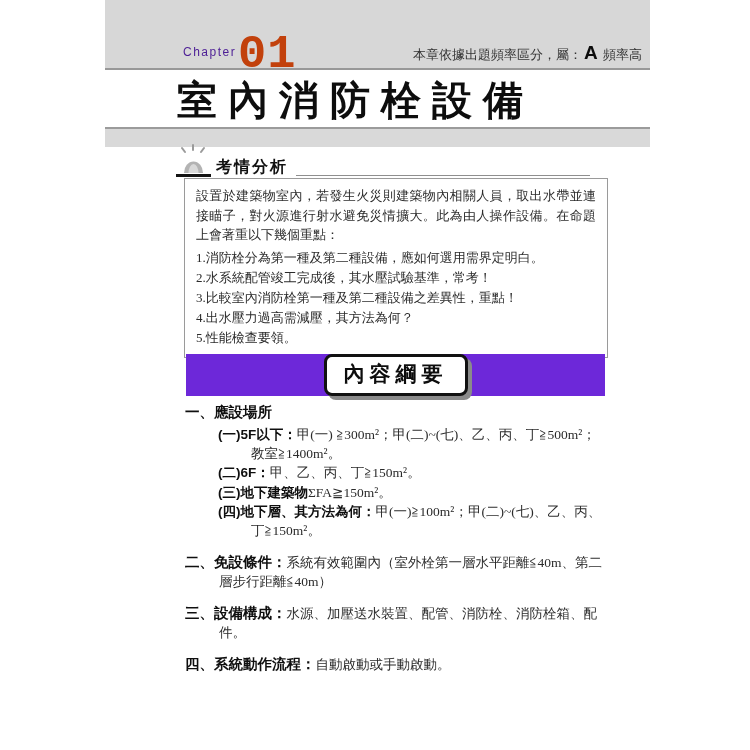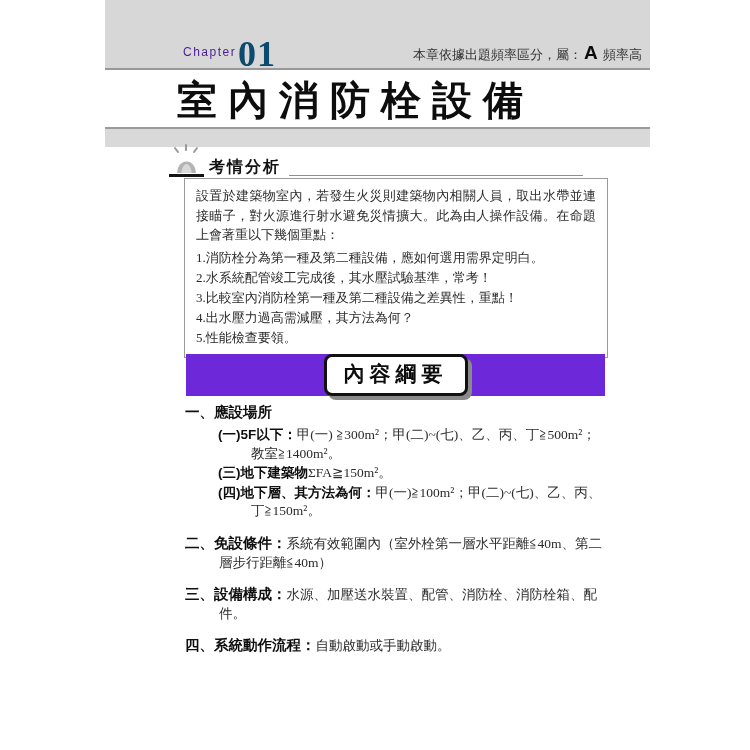--- a/index.html
+++ b/index.html
@@ -16,22 +16,22 @@
     position: absolute; left: 105px; top: 0; width: 545px; height: 70px;
     background: #d7d7d7; border-bottom: 2px solid #989898;
   }
   .chapter-label {
     position: absolute; left: 78px; top: 45px;
     font-family: "Liberation Sans", sans-serif; font-size: 12px;
     letter-spacing: 1.5px; color: #4c1d95;
   }
   .chapter-number {
     position: absolute; left: 133px; top: 31px;
-    font-family: Liberation Serif, serif; font-size: 36px; font-weight: 800;
-    line-height: 47px; letter-spacing: 1px; color: #0c4a6e;
+    font-family: Liberation Mono, monospace; font-size: 47px; font-weight: 800;
+    line-height: 47px; letter-spacing: 1px; color: #c2410c;
   }
   .freq-note {
     position: absolute; right: 8px; top: 42px; white-space: nowrap;
     font-size: 13px; color: #333;
   }
   .freq-grade {
     font-family: "Liberation Sans", sans-serif; font-size: 19px; font-weight: 700;
     color: #0c0c0c; padding: 0 2px;
   }
 
@@ -41,21 +41,21 @@
     font-family: "Liberation Sans", sans-serif; font-size: 40px; font-weight: 700;
     letter-spacing: 11px; color: #0d0d0d;
   }
   .title-band {
     position: absolute; left: 105px; top: 127px; width: 545px; height: 20px;
     background: #d9d9d9; border-top: 2px solid #9b9b9b;
   }
 
   
   .analysis-head {
-    position: absolute; left: 169px; top: 144px; width: 414px;
+    position: absolute; left: 176px; top: 144px; width: 414px;
     display: flex; align-items: flex-end;
   }
   .siren-wrap { border-bottom: 3px solid #141414; padding: 0 3px; line-height: 0; }
   .analysis-heading {
     font-family: "Liberation Sans", sans-serif; font-weight: 700; font-size: 16px;
     letter-spacing: 2px; color: #111; padding: 0 8px 0 5px; margin-bottom: -1px;
     white-space: nowrap;
   }
   .head-rule { flex: 1; border-bottom: 1px solid #8f8f8f; margin-bottom: 1px; }
   .analysis-box {
@@ -144,20 +144,21 @@
   <div class="outline-band">
     <div class="outline-badge">內容綱要</div>
   </div>
 
   <section class="outline">
 
     <div class="sec">
       <div class="sec-head-line"><span class="marker">一、</span><span class="sec-title">應設場所</span></div>
       <div class="subitems">
         <div class="subitem"><span class="sub-marker">(一)</span><span class="sub-label">5F以下：</span><span class="sub-text">甲(一) ≧300m²；甲(二)~(七)、乙、丙、丁≧500m²；教室≧1400m²。</span></div>
+        <div class="subitem"><span class="sub-marker">(二)</span><span class="sub-label">6F：</span><span class="sub-text">甲、乙、丙、丁≧150m²。</span></div>
         <div class="subitem"><span class="sub-marker">(三)</span><span class="sub-label">地下建築物</span><span class="sub-text">ΣFA≧150m²。</span></div>
         <div class="subitem"><span class="sub-marker">(四)</span><span class="sub-label">地下層、其方法為何：</span><span class="sub-text">甲(一)≧100m²；甲(二)~(七)、乙、丙、丁≧150m²。</span></div>
       </div>
     </div>
 
     <div class="sec hang"><span class="marker">二、</span><span class="sec-title">免設條件：</span><span class="sec-content">系統有效範圍內（室外栓第一層水平距離≦40m、第二層步行距離≦40m）</span></div>
 
     <div class="sec hang"><span class="marker">三、</span><span class="sec-title">設備構成：</span><span class="sec-content">水源、加壓送水裝置、配管、消防栓、消防栓箱、配件。</span></div>
 
     <div class="sec hang"><span class="marker">四、</span><span class="sec-title">系統動作流程：</span><span class="sec-content">自動啟動或手動啟動。</span></div>

